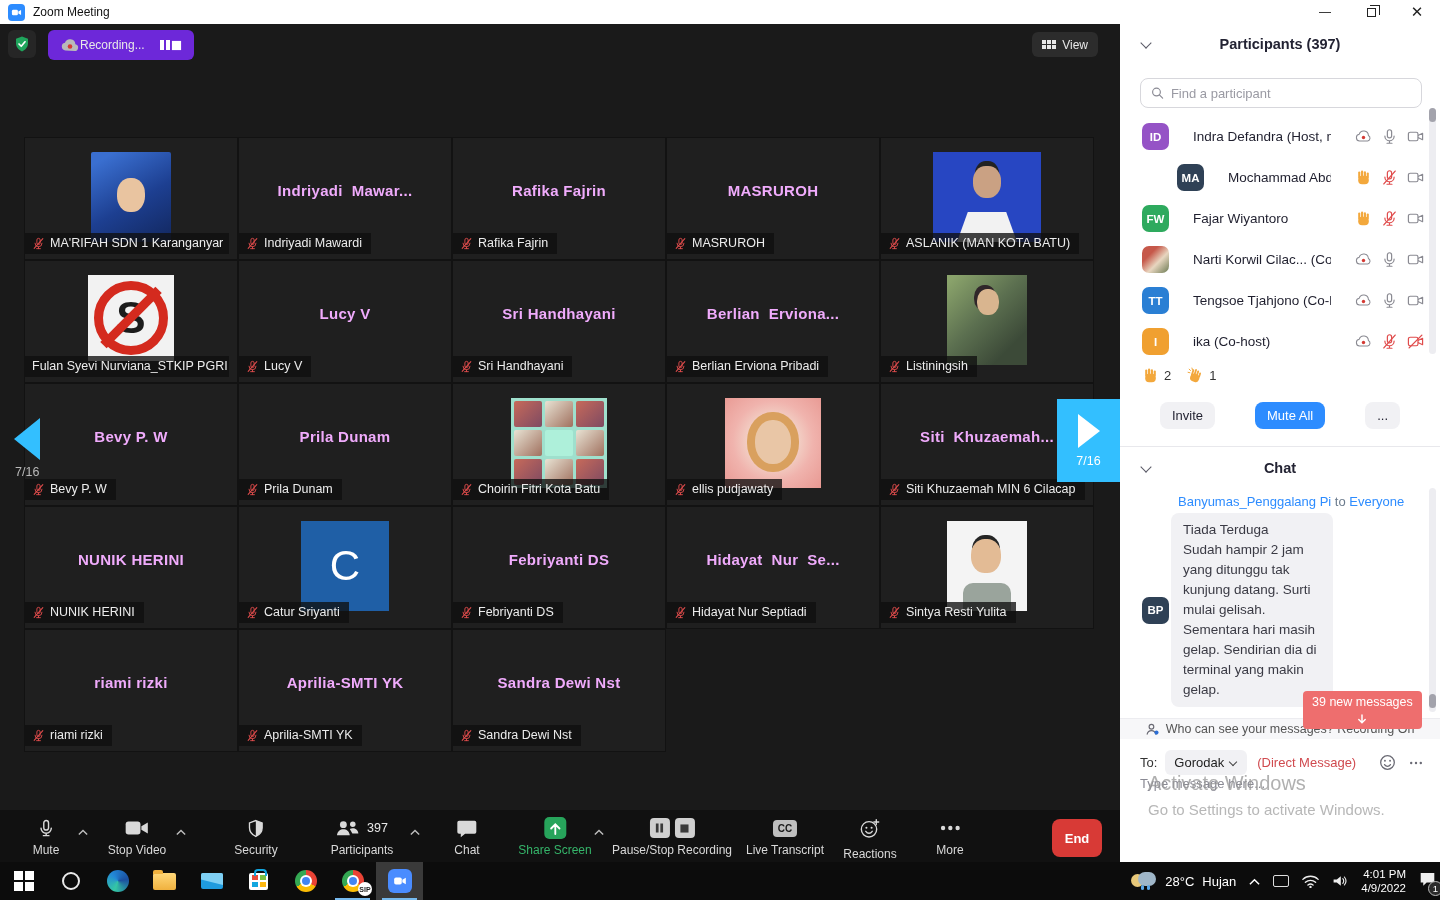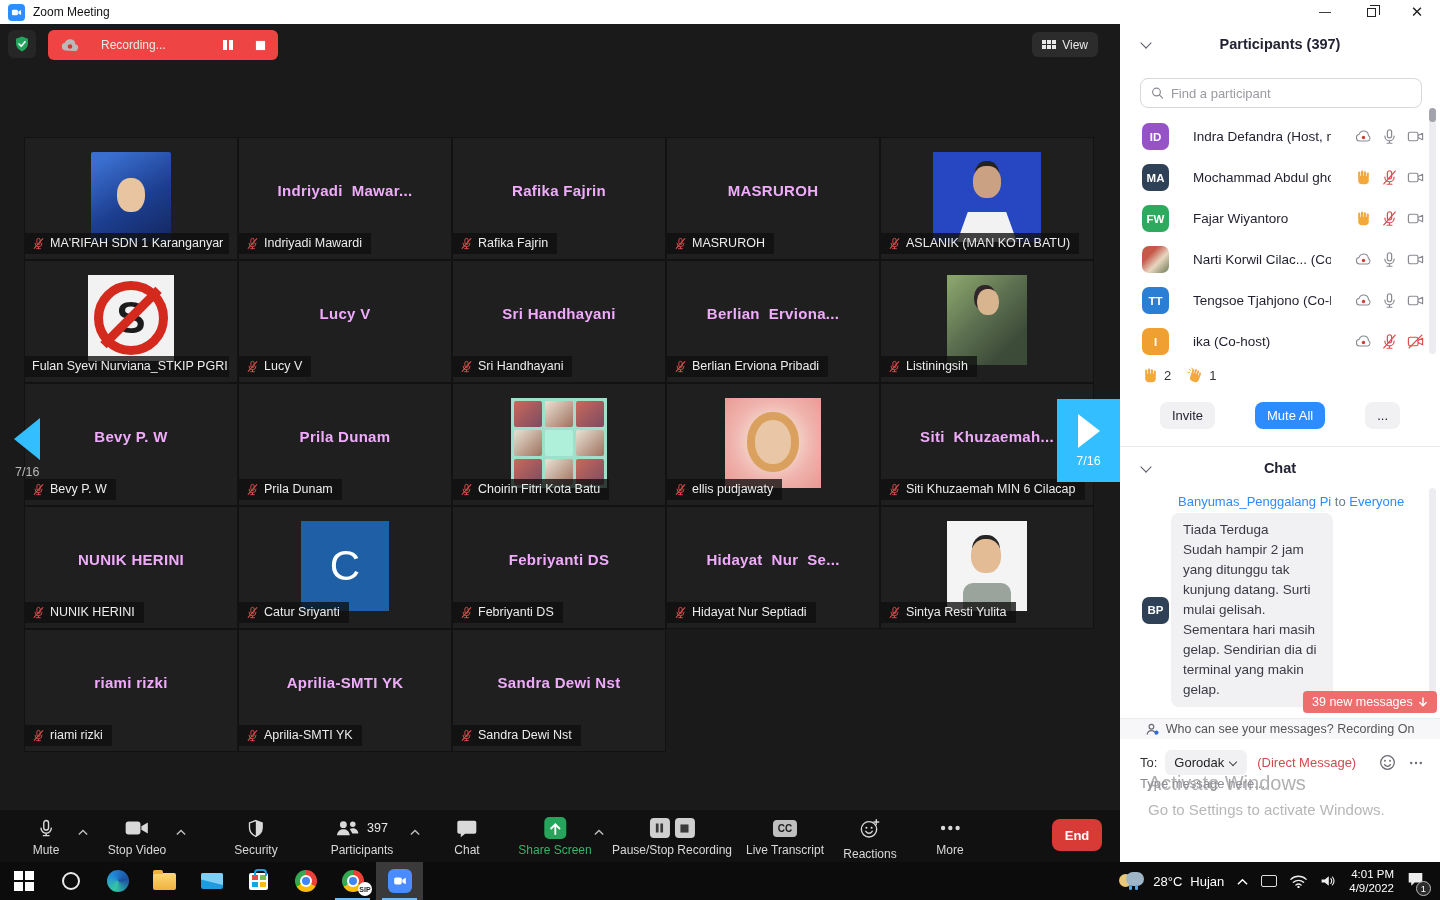--- a/index.html
+++ b/index.html
@@ -17,22 +17,22 @@
   .win-btn { width:46px; height:24px; display:flex; align-items:center; justify-content:center;
              color:#222; font-size:12px; cursor:default; }
   .restore-glyph { width:9px; height:9px; border:1px solid #222; position:relative; }
   .restore-glyph::before { content:""; position:absolute; left:2px; top:-4px; width:9px; height:9px;
              border:1px solid #222; border-left:none; border-bottom:none; }
 
   
   #video-area { position:absolute; left:0; top:24px; width:1120px; height:838px; background:#1a1a1a; }
   #shield-badge { position:absolute; left:8px; top:6px; width:28px; height:28px; background:#262626;
                   border-radius:6px; display:flex; align-items:center; justify-content:center; }
-  #rec-pill { position:absolute; left:48px; top:6px; height:30px; background:#ef4444; border-radius:6px;
-              display:flex; align-items:center; padding:0 12px; gap:21px;text-align:right; }
+  #rec-pill { position:absolute; left:48px; top:6px; height:30px; background:#6d28d9; border-radius:6px;
+              display:flex; align-items:center; padding:0 12px; gap:0;text-align:right; }
   #rec-pill .rec-label { color:#e8e8e8; font-size:12px; }
   .rec-sep { width:14px; }
   #view-btn { position:absolute; right:22px; top:8px; height:25px; background:#2c2c2c; border-radius:6px;
               display:flex; align-items:center; gap:6px; padding:0 10px; color:#e8e8e8; font-size:12px; }
   .grid-glyph { display:grid; grid-template-columns:4px 4px 4px; grid-template-rows:4px 4px; gap:1px; }
   .grid-glyph i { background:#e8e8e8; }
 
   #video-grid { position:absolute; left:25px; top:114px; width:1068px; height:613px;
                 display:grid; grid-template-columns:repeat(5,212px); grid-template-rows:repeat(5,121px); gap:2px; }
   .tile { position:relative; background:#1f1f1f; outline:1px solid #121212; overflow:hidden; }
@@ -93,21 +93,21 @@
   #nav-right .pg { color:#fff; font-size:12.5px; }
 
   
   #toolbar { position:absolute; left:0; top:786px; width:1120px; height:52px; background:#111111; z-index:7; }
   .tb-item { position:absolute; top:7px; transform:translateX(-50%); display:flex; flex-direction:column;
              align-items:center; gap:4px; color:#d9d9d9; font-size:12px; white-space:nowrap; }
   .tb-item .ic { height:22px; display:flex; align-items:center; gap:5px; }
   .tb-caret { position:absolute; top:12px; color:#bdbdbd; }
   .tb-caret svg { width:10px; height:7px; }
   .tb-green { color:#35b56a; }
-  #end-btn { position:absolute; left:1052px; top:9px; width:50px; height:32px; background:#d83a36; color:#fff;
+  #end-btn { position:absolute; left:1052px; top:9px; width:50px; height:38px; background:#d83a36; color:#fff;
              border-radius:8px; font-size:13px; font-weight:bold; display:flex; align-items:center; justify-content:center; }
   .share-box { width:22px; height:22px; background:#27a45b; border-radius:5px; display:flex; align-items:center; justify-content:center; }
   .rec-btn { width:20px; height:20px; background:#cfcfcf; border-radius:4px; display:flex; align-items:center; justify-content:center; }
   .cc-badge { background:#bfbfbf; color:#1a1a1a; font-size:10px; font-weight:bold; border-radius:4px; padding:3px 5px; }
   .tb-count { color:#e8e8e8; font-size:12.5px; margin-left:2px; }
 
   
   #panel { position:absolute; left:1120px; top:24px; width:320px; height:838px; background:#fff; z-index:5; }
   .panel-header { position:relative; height:40px; display:flex; align-items:center; justify-content:center; }
   .panel-header .hdr { font-size:14.5px; font-weight:bold; color:#232333; }
@@ -140,21 +140,21 @@
   #chat-header { position:absolute; left:0; top:424px; width:320px; }
 
   #chat-area { position:absolute; left:0; top:464px; width:320px; height:230px; overflow:hidden; }
   .msg-meta { margin:6px 0 4px 58px; font-size:13px; }
   .msg-meta .sender, .msg-meta .recipient { color:#2d8cff; }
   .msg-meta .toword { color:#6b7b8d; }
   .msg-row { display:flex; align-items:center; margin-left:22px; gap:2px; }
   .msg-bubble { background:#f1f1f4; border-radius:8px; padding:7px 12px; width:162px;
                 font-size:13.5px; color:#3a3a44; line-height:20px; white-space:pre-line; }
   #new-msg-badge { position:absolute; left:183px; top:667px; background:#ee6e6e; color:#fff; font-size:12.5px;
-                   border-radius:4px; padding:4px 9px; display:flex; align-items:center; gap:5px; z-index:9; }
+                   border-radius:4px; padding:4px 9px; display:flex; align-items:center; gap:5px; z-index:9;flex-direction:column; }
   #privacy-bar { position:absolute; left:0; top:694px; width:320px; height:21px; background:#f7f7f9;
                  border-top:1px solid #ececf0; display:flex; align-items:center; justify-content:center; gap:6px;
                  font-size:12.5px; color:#555; }
   #to-row { position:absolute; left:0; top:726px; width:320px; display:flex; align-items:center; padding:0 16px 0 20px; }
   #to-row .to-label { font-size:13px; color:#333; }
   #recipient-pill { margin-left:8px; background:#f1f1f4; border-radius:6px; height:25px; display:flex;
                     align-items:center; gap:6px; padding:0 9px; font-size:13px; color:#222; }
   #recipient-pill .dn { width:8px; height:8px; position:relative; }
   #recipient-pill .dn::before { content:""; position:absolute; left:0; top:0; width:5px; height:5px;
                     border-right:1.5px solid #444; border-bottom:1.5px solid #444; transform:rotate(45deg); }
@@ -170,21 +170,21 @@
   .vscroll { position:absolute; width:7px; border-radius:4px; background:#ededf1; }
   .vthumb { position:absolute; left:0; width:7px; height:14px; border-radius:4px; background:#a3a3ac; }
 
   
   #taskbar { position:absolute; left:0; top:862px; width:1440px; height:38px; background:#0c0c0c; z-index:60;
              display:flex; align-items:center; }
   .tk-icons { display:flex; align-items:center; height:38px; }
   .tk-slot { width:47px; height:38px; display:flex; align-items:center; justify-content:center; position:relative; }
   .tk-slot.active-app { background:#3a3a3a; }
   .tk-underline::after { content:""; position:absolute; left:6px; bottom:0; width:35px; height:2px; background:#76b9ed; }
-  #tk-right { margin-left:auto; display:flex; align-items:center; gap:13px; padding-right:16px; color:#fff; }
+  #tk-right { margin-left:auto; display:flex; align-items:center; gap:13px; padding-right:4px; color:#fff; }
   #tk-weather { display:flex; align-items:center; gap:8px; font-size:13px; }
   #tk-clock { text-align:right; font-size:11.5px; line-height:14px; }
   .tk-caret svg { width:11px; height:8px; }
   #tk-notif { position:relative; }
   #tk-notif .badge { position:absolute; right:-7px; bottom:-5px; width:15px; height:15px; border:1px solid #bbb;
                      background:#2b2b2b; border-radius:50%; font-size:9.5px; color:#fff; display:flex;
                      align-items:center; justify-content:center; }
   
   .g-start { display:grid; grid-template-columns:9px 9px; grid-template-rows:9px 9px; gap:2px; }
   .g-start i { background:#fff; }
@@ -730,21 +730,21 @@
           </span>
           <span style="width: 17px; height: 17px; display: inline-flex;">
             <svg viewBox="0 0 24 24">
               <rect x="2" y="6" width="13.5" height="12" rx="2.5" fill="none" stroke="#8a8a92" stroke-width="1.7"></rect>
               <path d="M15.5 10.5l6.5-3v9l-6.5-3" fill="none" stroke="#8a8a92" stroke-width="1.7" stroke-linejoin="round"></path>
             </svg>
           </span>
         </span>
       </div>
       <div class="p-row">
-        <span class="p-avatar" style="background: rgb(47, 65, 86);">MA</span>
+        <span class="p-avatar" style="background: rgb(47, 65, 86); margin-left: 35px;">MA</span>
         <span class="p-name">Mochammad Abdul ghoni</span>
         <span class="p-icons">
           <span style="width: 17px; height: 17px; display: inline-flex;">
             <svg viewBox="0 0 24 24">
               <g fill="#f3a83c">
                 <rect x="4.5" y="3.5" width="3" height="10" rx="1.5"></rect>
                 <rect x="8.5" y="2" width="3" height="11" rx="1.5"></rect>
                 <rect x="12.5" y="3" width="3" height="10" rx="1.5"></rect>
                 <rect x="16.5" y="5" width="3" height="8" rx="1.5"></rect>
                 <rect x="4.5" y="9.5" width="15" height="12" rx="5.5"></rect>

